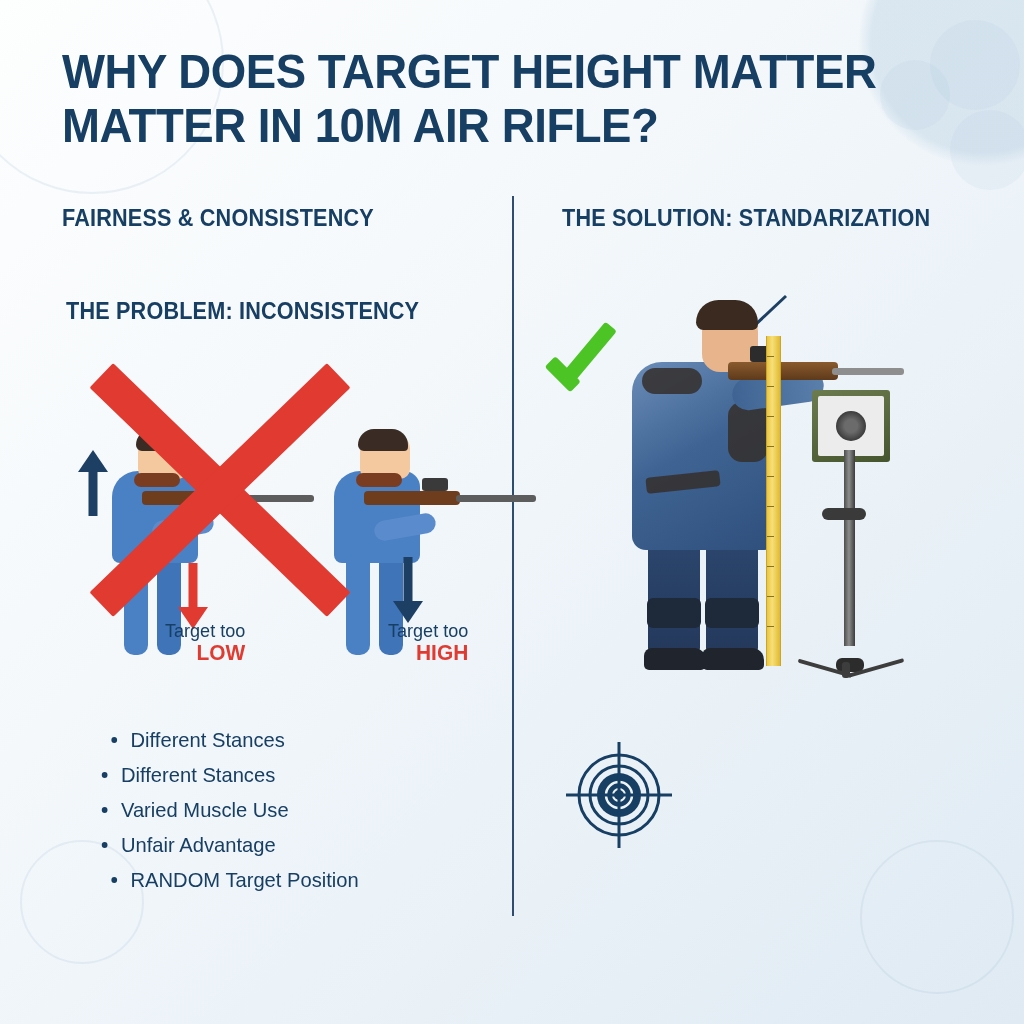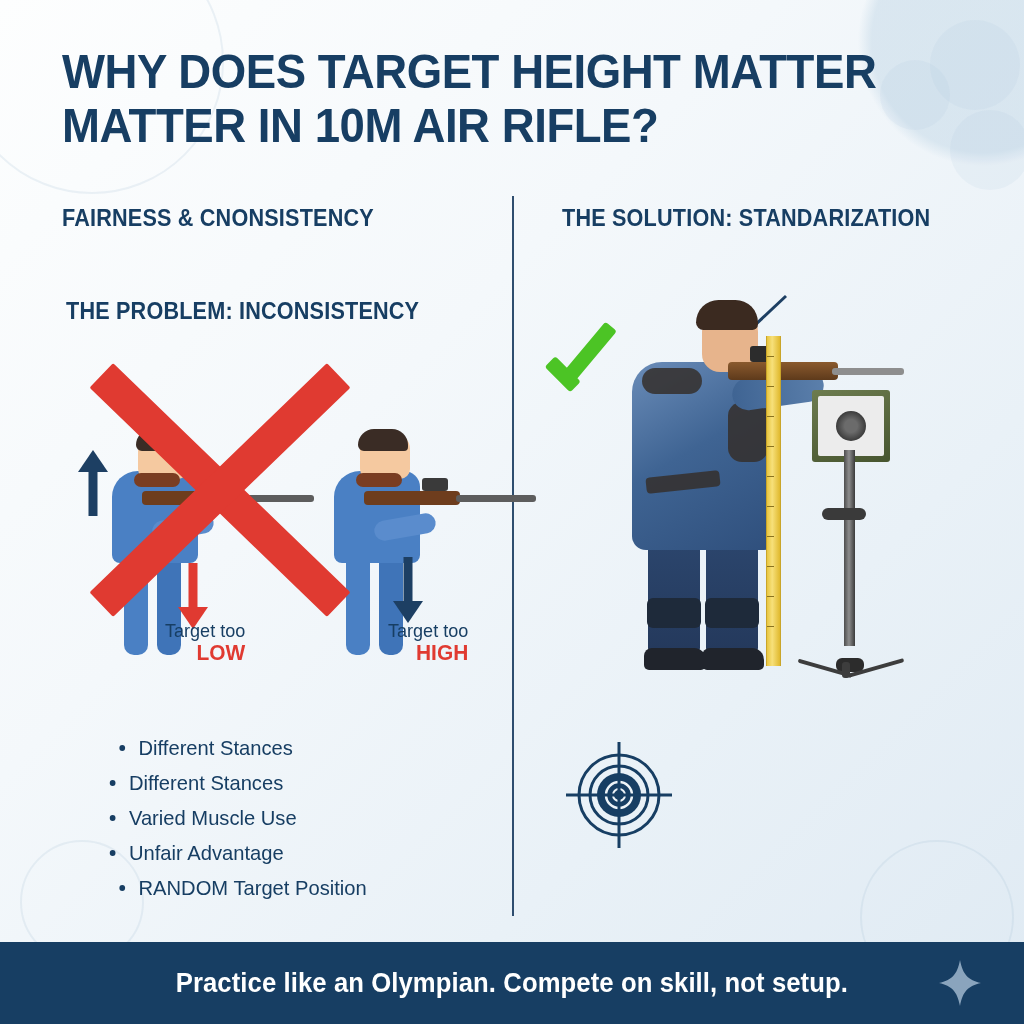--- a/index.html
+++ b/index.html
@@ -229,21 +229,21 @@
 
   <div class="cap-label" style="left:165px;top:620px;">
     <span class="t">Target too</span>
     <span class="v">LOW</span>
   </div>
   <div class="cap-label" style="left:388px;top:620px;">
     <span class="t">Target too</span>
     <span class="v">HIGH</span>
   </div>
 
-  <ul class="bullets" style="margin:12px;padding:0;">
+  <ul class="bullets" style="margin:4px;padding:0;">
     <li class="ind">Different Stances</li>
     <li>Different Stances</li>
     <li>Varied Muscle Use</li>
     <li>Unfair Advantage</li>
     <li class="ind">RANDOM Target Position</li>
   </ul>
 
   <div class="sec-head" id="right-sec-head">THE SOLUTION: STANDARIZATION</div>
 
   <div class="photo-area">
@@ -315,20 +315,14 @@
     <circle cx="53" cy="53" r="40" fill="none" stroke="#173e63" stroke-width="3"></circle>
     <circle cx="53" cy="53" r="29" fill="none" stroke="#173e63" stroke-width="3"></circle>
     <circle cx="53" cy="53" r="22" fill="#173e63"></circle>
     <circle cx="53" cy="53" r="13" fill="none" stroke="#eef4f8" stroke-width="2.5"></circle>
     <circle cx="53" cy="53" r="6" fill="none" stroke="#eef4f8" stroke-width="2"></circle>
     <line x1="53" y1="0" x2="53" y2="106" stroke="#173e63" stroke-width="3"></line>
     <line x1="0" y1="53" x2="106" y2="53" stroke="#173e63" stroke-width="3"></line>
   </svg>
 
 
-  <div class="footer">
-    <span class="txt">Practice like an Olympian. Compete on skill, not setup.</span>
-    <svg class="sparkle" viewBox="0 0 44 48">
-      <path d="M22 1 C25 16 30 21 43 24 C30 27 25 32 22 47 C19 32 14 27 1 24 C14 21 19 16 22 1 Z" fill="#9fb6cd" opacity=".85"></path>
-    </svg>
-  </div>
 
 </div>
 
 </body></html>

